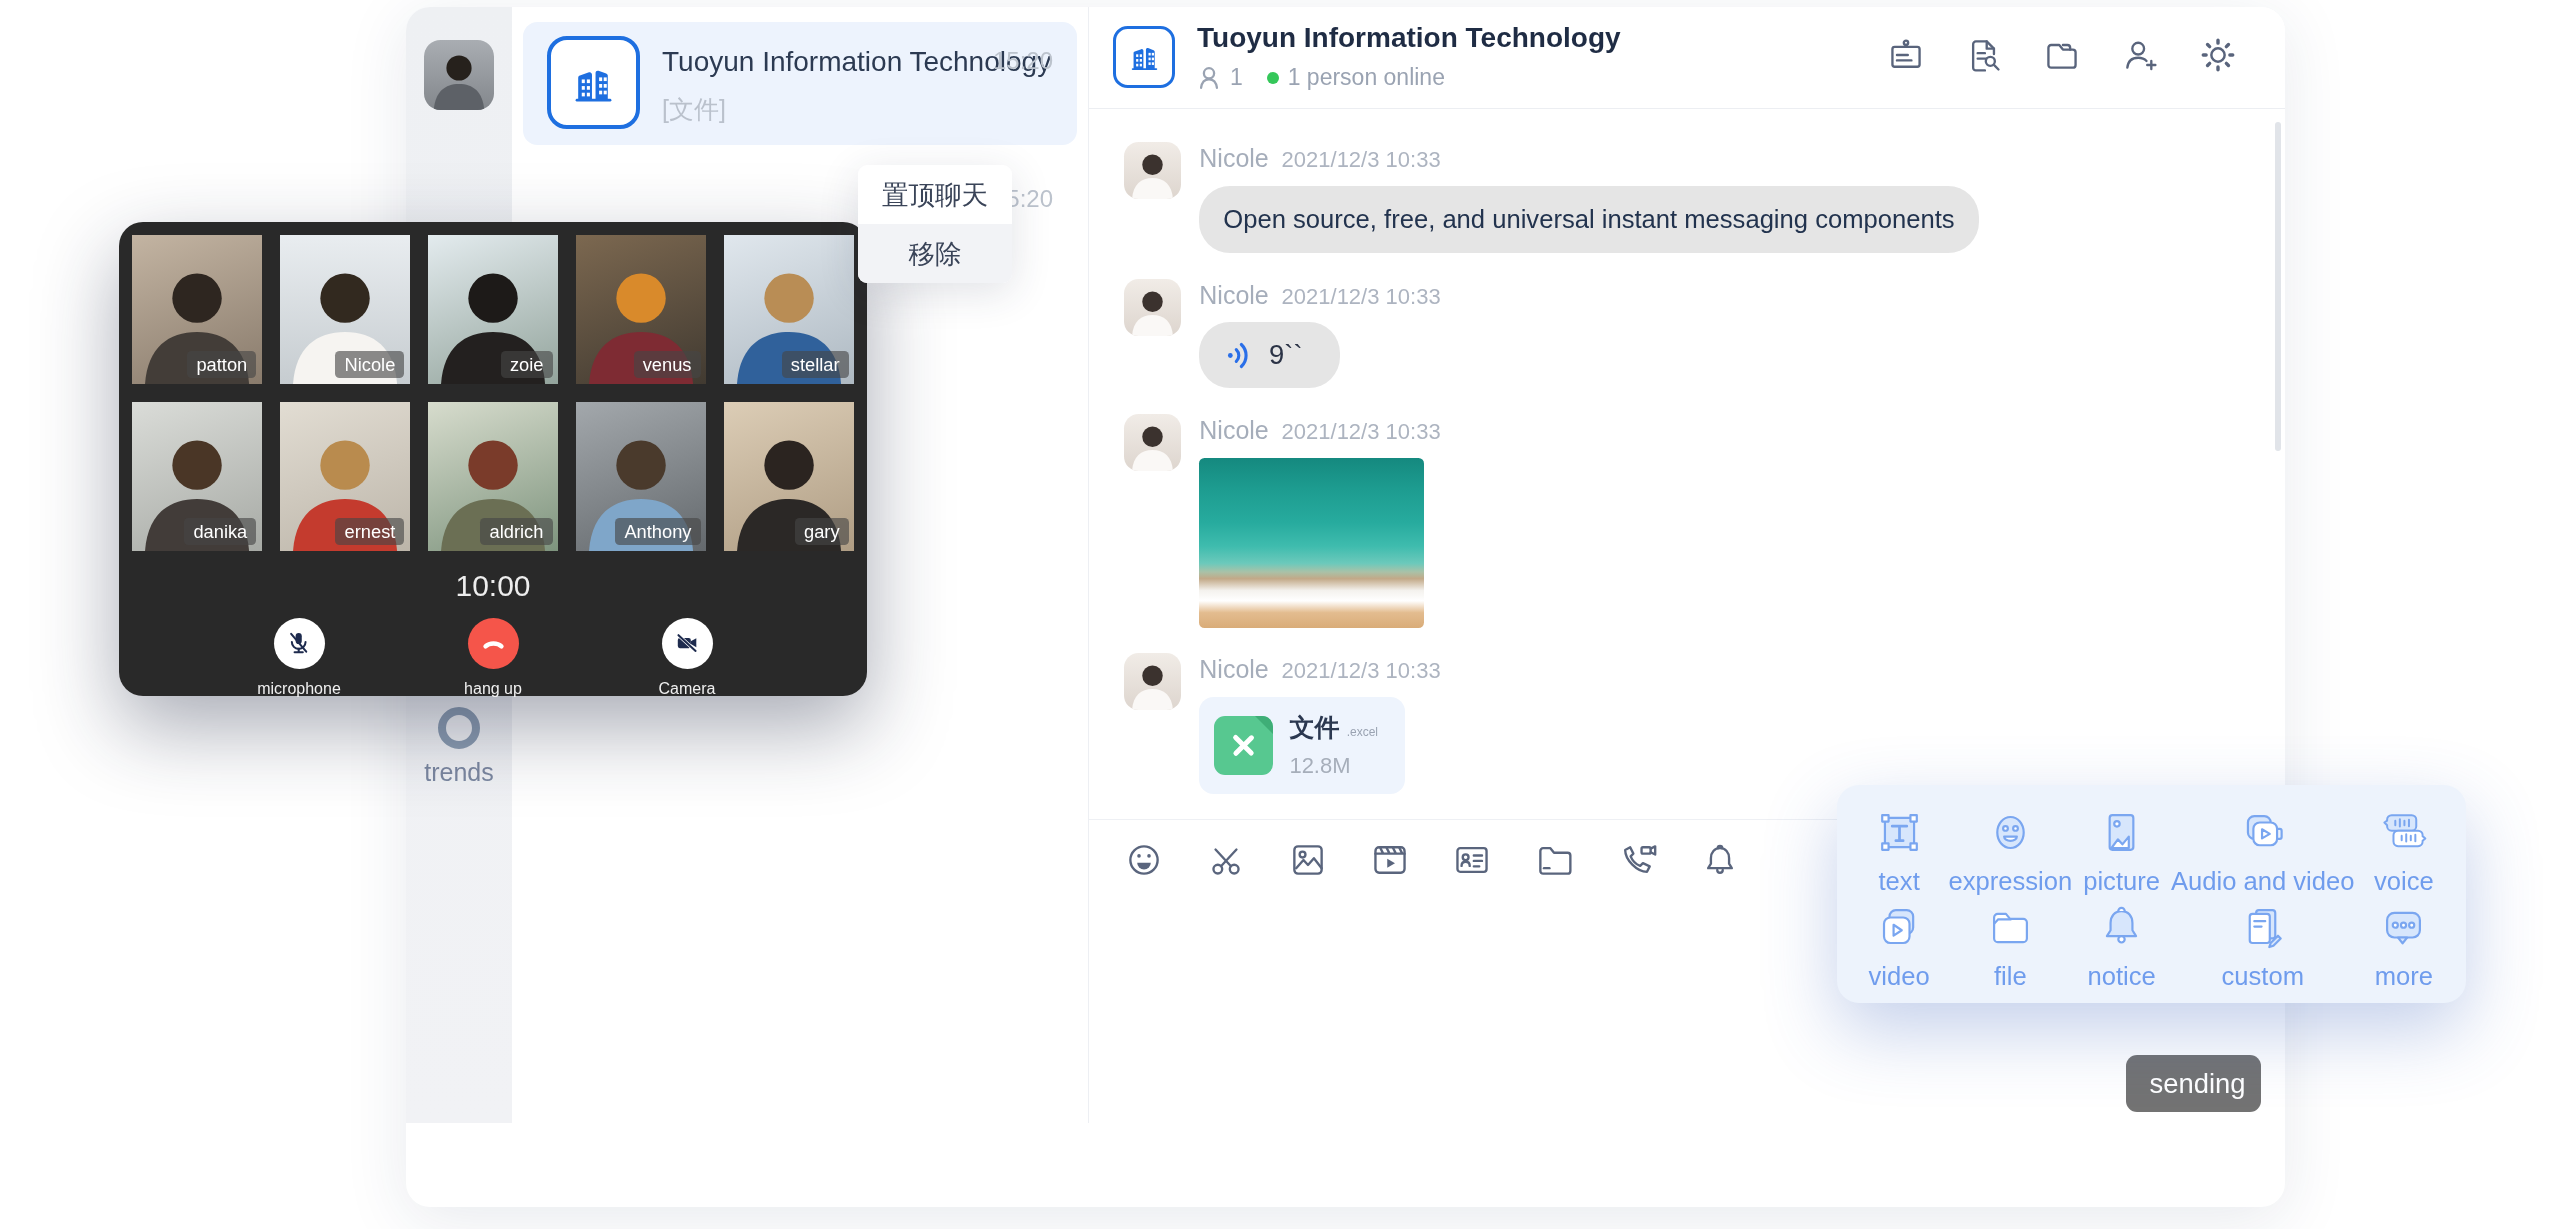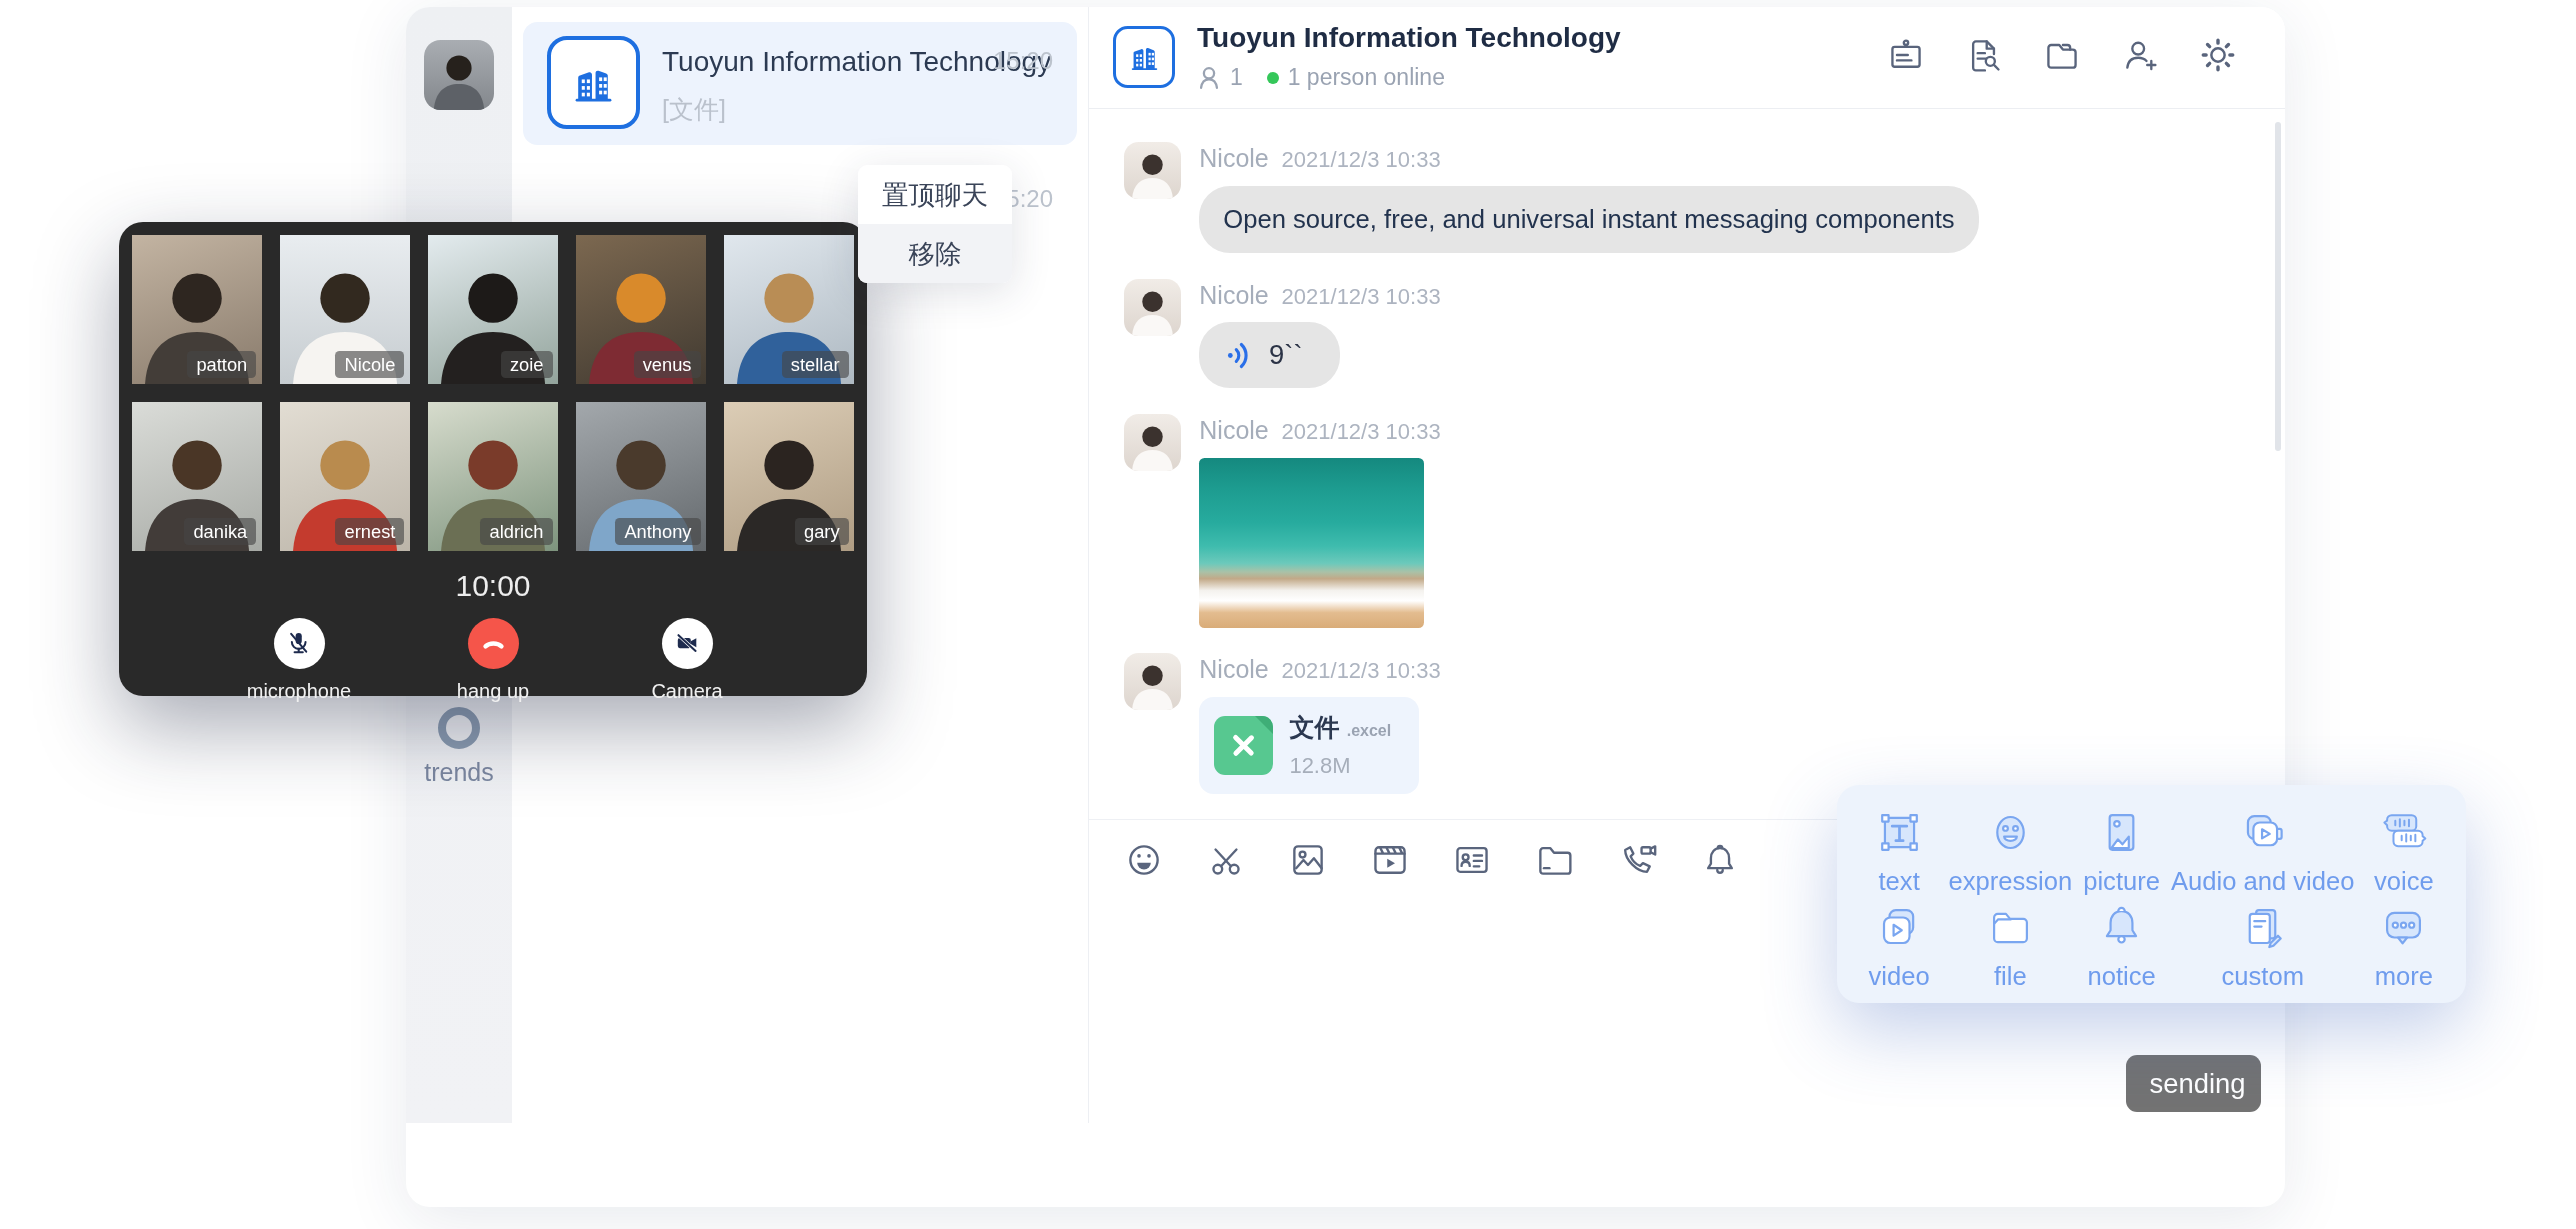--- a/index.html
+++ b/index.html
@@ -78,21 +78,21 @@
     margin-top:12.8px;width:225px;height:170px;border-radius:5.5px;
     background:linear-gradient(180deg,#15897f 0%,#1d9c90 18%,#27ab9e 38%,#3fbcae 52%,#6cc9bb 62%,#a9c2a8 67%,#c2a988 71%,#f4f2ee 78%,#ffffff 84%,#e3bc8f 91%,#d9ac78 100%);
   }
   .file-card{display:inline-flex;align-items:center;margin-top:12.8px;background:#eef4fd;border-radius:14.6px;padding:14.6px 27.4px 14.6px 14.6px;gap:16.5px;}
   .excel-icon{position:relative;width:59px;height:59px;border-radius:11px;background:#57c890;flex:none;display:flex;align-items:center;justify-content:center;}
   .excel-icon::after{content:"";position:absolute;right:0;top:0;width:0;height:0;border-style:solid;border-width:0 18.3px 18.3px 0;border-color:transparent #3fae77 transparent transparent;border-top-right-radius:11px;}
   .excel-x{position:relative;width:24px;height:24px;}
   .excel-x::before,.excel-x::after{content:"";position:absolute;left:-1.8px;top:10px;width:27.4px;height:4.6px;background:#fff;border-radius:2.7px;}
   .excel-x::before{transform:rotate(45deg);}.excel-x::after{transform:rotate(-45deg);}
   .file-name-row{font-size:25px;color:#2b3850;font-weight:700;}
-  .file-ext{font-size:16px;color:#9aa3b2;font-weight:700;margin-left:7.3px;}
+  .file-ext{font-size:12px;color:#9aa3b2;font-weight:400;margin-left:7.3px;}
   .file-size{font-size:22px;color:#a6aeba;margin-top:9.1px;}
   .scroll-thumb{position:absolute;right:3.7px;top:12.8px;width:6.4px;height:329px;border-radius:3.7px;background:#e1e4e9;}
 
   .toolbar{height:79px;border-top:1.8px solid #eef0f4;display:flex;align-items:center;gap:42px;padding-left:35px;color:#5a657d;flex:none;}
   .toolbar svg{display:block;}
   .compose{position:relative;flex:1;}
   .send-btn{
     position:absolute;right:24px;bottom:11px;width:135px;height:57px;background:#737373;border:none;
     border-radius:11px;color:#fff;font-size:27.4px;font-family:Liberation Sans, sans-serif;display:flex;align-items:center;justify-content:center;padding-left:14px;
   }
@@ -114,21 +114,21 @@
   .t2{background:linear-gradient(160deg,#e3ebee,#93a49c);} .t2 .sil-head{fill:#1d1a18}.t2 .sil-body{fill:#23201f}
   .t3{background:linear-gradient(160deg,#7c6850,#413a31);} .t3 .sil-head{fill:#d98a2b}.t3 .sil-body{fill:#7e2b33}
   .t4{background:linear-gradient(160deg,#e0e7ed,#aeb9c2);} .t4 .sil-head{fill:#b98d55}.t4 .sil-body{fill:#30619b}
   .t5{background:linear-gradient(160deg,#dadcd8,#a7aaa5);} .t5 .sil-head{fill:#4a3626}.t5 .sil-body{fill:#423c39}
   .t6{background:linear-gradient(160deg,#e2ddd3,#bcb5a9);} .t6 .sil-head{fill:#b98b4e}.t6 .sil-body{fill:#c43b2e}
   .t7{background:linear-gradient(160deg,#d7dccd,#7e947e);} .t7 .sil-head{fill:#7a3b2a}.t7 .sil-body{fill:#6b6f54}
   .t8{background:linear-gradient(160deg,#a3a8ac,#64696d);} .t8 .sil-head{fill:#4a3a2c}.t8 .sil-body{fill:#7fa6c9}
   .t9{background:linear-gradient(160deg,#dccdb6,#af9d84);} .t9 .sil-head{fill:#2b2420}.t9 .sil-body{fill:#2b2826}
   .call-timer{text-align:center;color:#ededed;font-size:30px;margin-top:18.3px;}
   .call-controls{display:flex;justify-content:center;gap:57px;margin-top:14.6px;}
-  .ctrl{width:137px;text-align:center;color:#f0f0f0;font-size:20px;}
+  .ctrl{width:137px;text-align:center;color:#f0f0f0;font-size:16px;}
   .ctrl-btn{width:51px;height:51px;border-radius:50%;border:none;margin:0 auto;display:flex;align-items:center;justify-content:center;background:#fff;}
   .ctrl-btn.red{background:#f5554a;}
   .ctrl-label{margin-top:11px;}
 
   
   .context-menu{
     position:absolute;left:858px;top:165px;width:154px;background:#fff;border-radius:9.1px;z-index:50;
     box-shadow:0 9.1px 40px rgba(40,50,80,.14);overflow:hidden;
   }
   .menu-item{height:59px;display:flex;align-items:center;justify-content:center;font-size:26.5px;color:#3a4458;}

